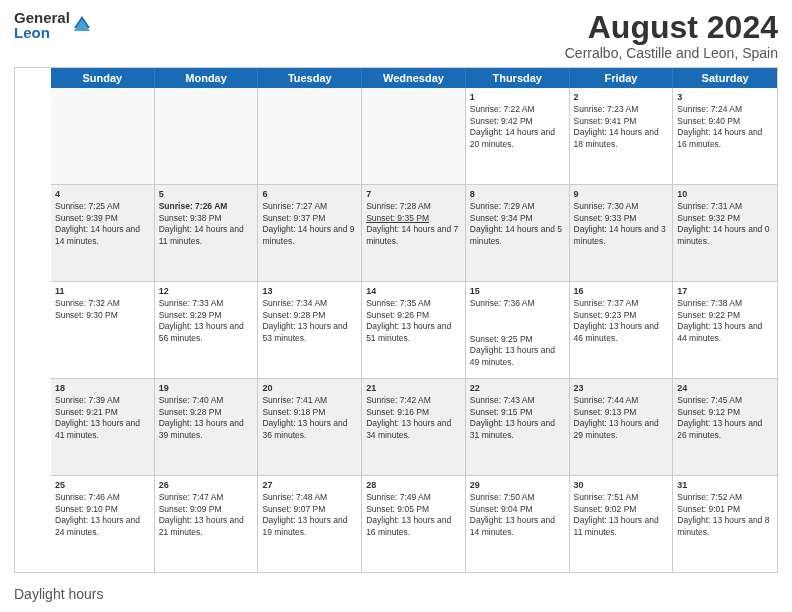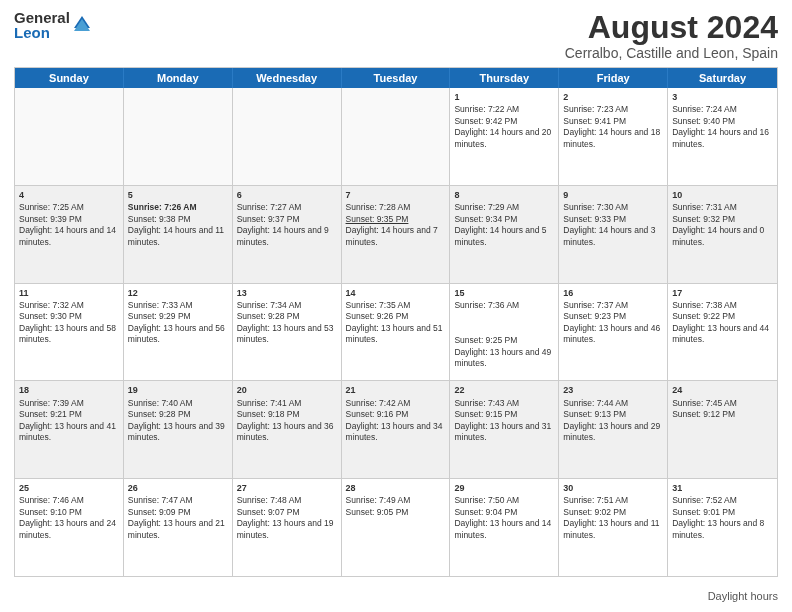--- a/index.html
+++ b/index.html
@@ -59,20 +59,21 @@
     }
     .subtitle {
       font-size: 14px;
       color: #555;
     }
     .calendar {
       flex: 1;
       display: flex;
       flex-direction: column;
       border: 1px solid #ccc;
+      padding-left: 36px;
     }
     .cal-header-row {
       display: grid;
       grid-template-columns: repeat(7, 1fr);
       background: #1a6bb5;
     }
     .cal-header-cell {
       color: #fff;
       font-size: 11px;
       font-weight: bold;
@@ -104,24 +105,24 @@
     .cal-cell:last-child { border-right: none; }
     .cal-cell.empty { background: #f9f9f9; }
     .cal-cell.shaded { background: #f0f0f0; }
     .day-num {
       font-size: 9px;
       font-weight: bold;
       display: block;
       margin-bottom: 1px;
     }
     .footer-note {
-      font-size: 11px;
+      font-size: 14px;
       color: #555;
       margin-top: 13px;
-      text-align: right;
+      text-align: left;
     }
   </style>
 </head>
 <body>
 
 <div class="page">
   <div class="header">
     <div class="logo-container">
       <div class="logo-text">
         <span class="logo-general">General</span>
@@ -136,22 +137,22 @@
       <div class="main-title">August 2024</div>
       <div class="subtitle">Cerralbo, Castille and Leon, Spain</div>
     </div>
   </div>
 
   <div class="calendar">
     <div class="cal-header-row">
 
     <div class="cal-header-cell">Sunday</div>
         <div class="cal-header-cell">Monday</div>
+        <div class="cal-header-cell">Tuesday</div>
         <div class="cal-header-cell">Wednesday</div>
-        <div class="cal-header-cell">Tuesday</div>
         <div class="cal-header-cell">Thursday</div>
         <div class="cal-header-cell">Friday</div>
         <div class="cal-header-cell">Saturday</div>
       </div>
     <div class="cal-body">
 
     <div class="cal-week">
           <div class="cal-cell empty"></div>
           <div class="cal-cell empty"></div>
           <div class="cal-cell empty"></div>
@@ -217,21 +218,20 @@
             <span style="display: block;">Sunrise: 7:31 AM</span>
             <span style="display: block;">Sunset: 9:32 PM</span>
             <span style="display: block;">Daylight: 14 hours and 0 minutes.</span>
           </div>
         </div>
         <div class="cal-week">
           <div class="cal-cell">
             <span class="day-num">11</span>
             <span style="display: block;">Sunrise: 7:32 AM</span>
             <span style="display: block;">Sunset: 9:30 PM</span>
-            <span style="display: block;">Daylight: 13 hours and 58 minutes.</span>
           </div>
           <div class="cal-cell">
             <span class="day-num">12</span>
             <span style="display: block;">Sunrise: 7:33 AM</span>
             <span style="display: block;">Sunset: 9:29 PM</span>
             <span style="display: block;">Daylight: 13 hours and 56 minutes.</span>
           </div>
           <div class="cal-cell">
             <span class="day-num">13</span>
             <span style="display: block;">Sunrise: 7:34 AM</span>
@@ -297,20 +297,21 @@
           <div class="cal-cell shaded">
             <span class="day-num">23</span>
             <span style="display: block;">Sunrise: 7:44 AM</span>
             <span style="display: block;">Sunset: 9:13 PM</span>
             <span style="display: block;">Daylight: 13 hours and 29 minutes.</span>
           </div>
           <div class="cal-cell shaded">
             <span class="day-num">24</span>
             <span style="display: block;">Sunrise: 7:45 AM</span>
             <span style="display: block;">Sunset: 9:12 PM</span>
+            <span style="display: block;">Daylight: 13 hours and 26 minutes.</span>
           </div>
         </div>
         <div class="cal-week">
           <div class="cal-cell">
             <span class="day-num">25</span>
             <span style="display: block;">Sunrise: 7:46 AM</span>
             <span style="display: block;">Sunset: 9:10 PM</span>
             <span style="display: block;">Daylight: 13 hours and 24 minutes.</span>
           </div>
           <div class="cal-cell">
@@ -322,20 +323,21 @@
           <div class="cal-cell">
             <span class="day-num">27</span>
             <span style="display: block;">Sunrise: 7:48 AM</span>
             <span style="display: block;">Sunset: 9:07 PM</span>
             <span style="display: block;">Daylight: 13 hours and 19 minutes.</span>
           </div>
           <div class="cal-cell">
             <span class="day-num">28</span>
             <span style="display: block;">Sunrise: 7:49 AM</span>
             <span style="display: block;">Sunset: 9:05 PM</span>
+            <span style="display: block;">Daylight: 13 hours and 16 minutes.</span>
           </div>
           <div class="cal-cell">
             <span class="day-num">29</span>
             <span style="display: block;">Sunrise: 7:50 AM</span>
             <span style="display: block;">Sunset: 9:04 PM</span>
             <span style="display: block;">Daylight: 13 hours and 14 minutes.</span>
           </div>
           <div class="cal-cell">
             <span class="day-num">30</span>
             <span style="display: block;">Sunrise: 7:51 AM</span>

